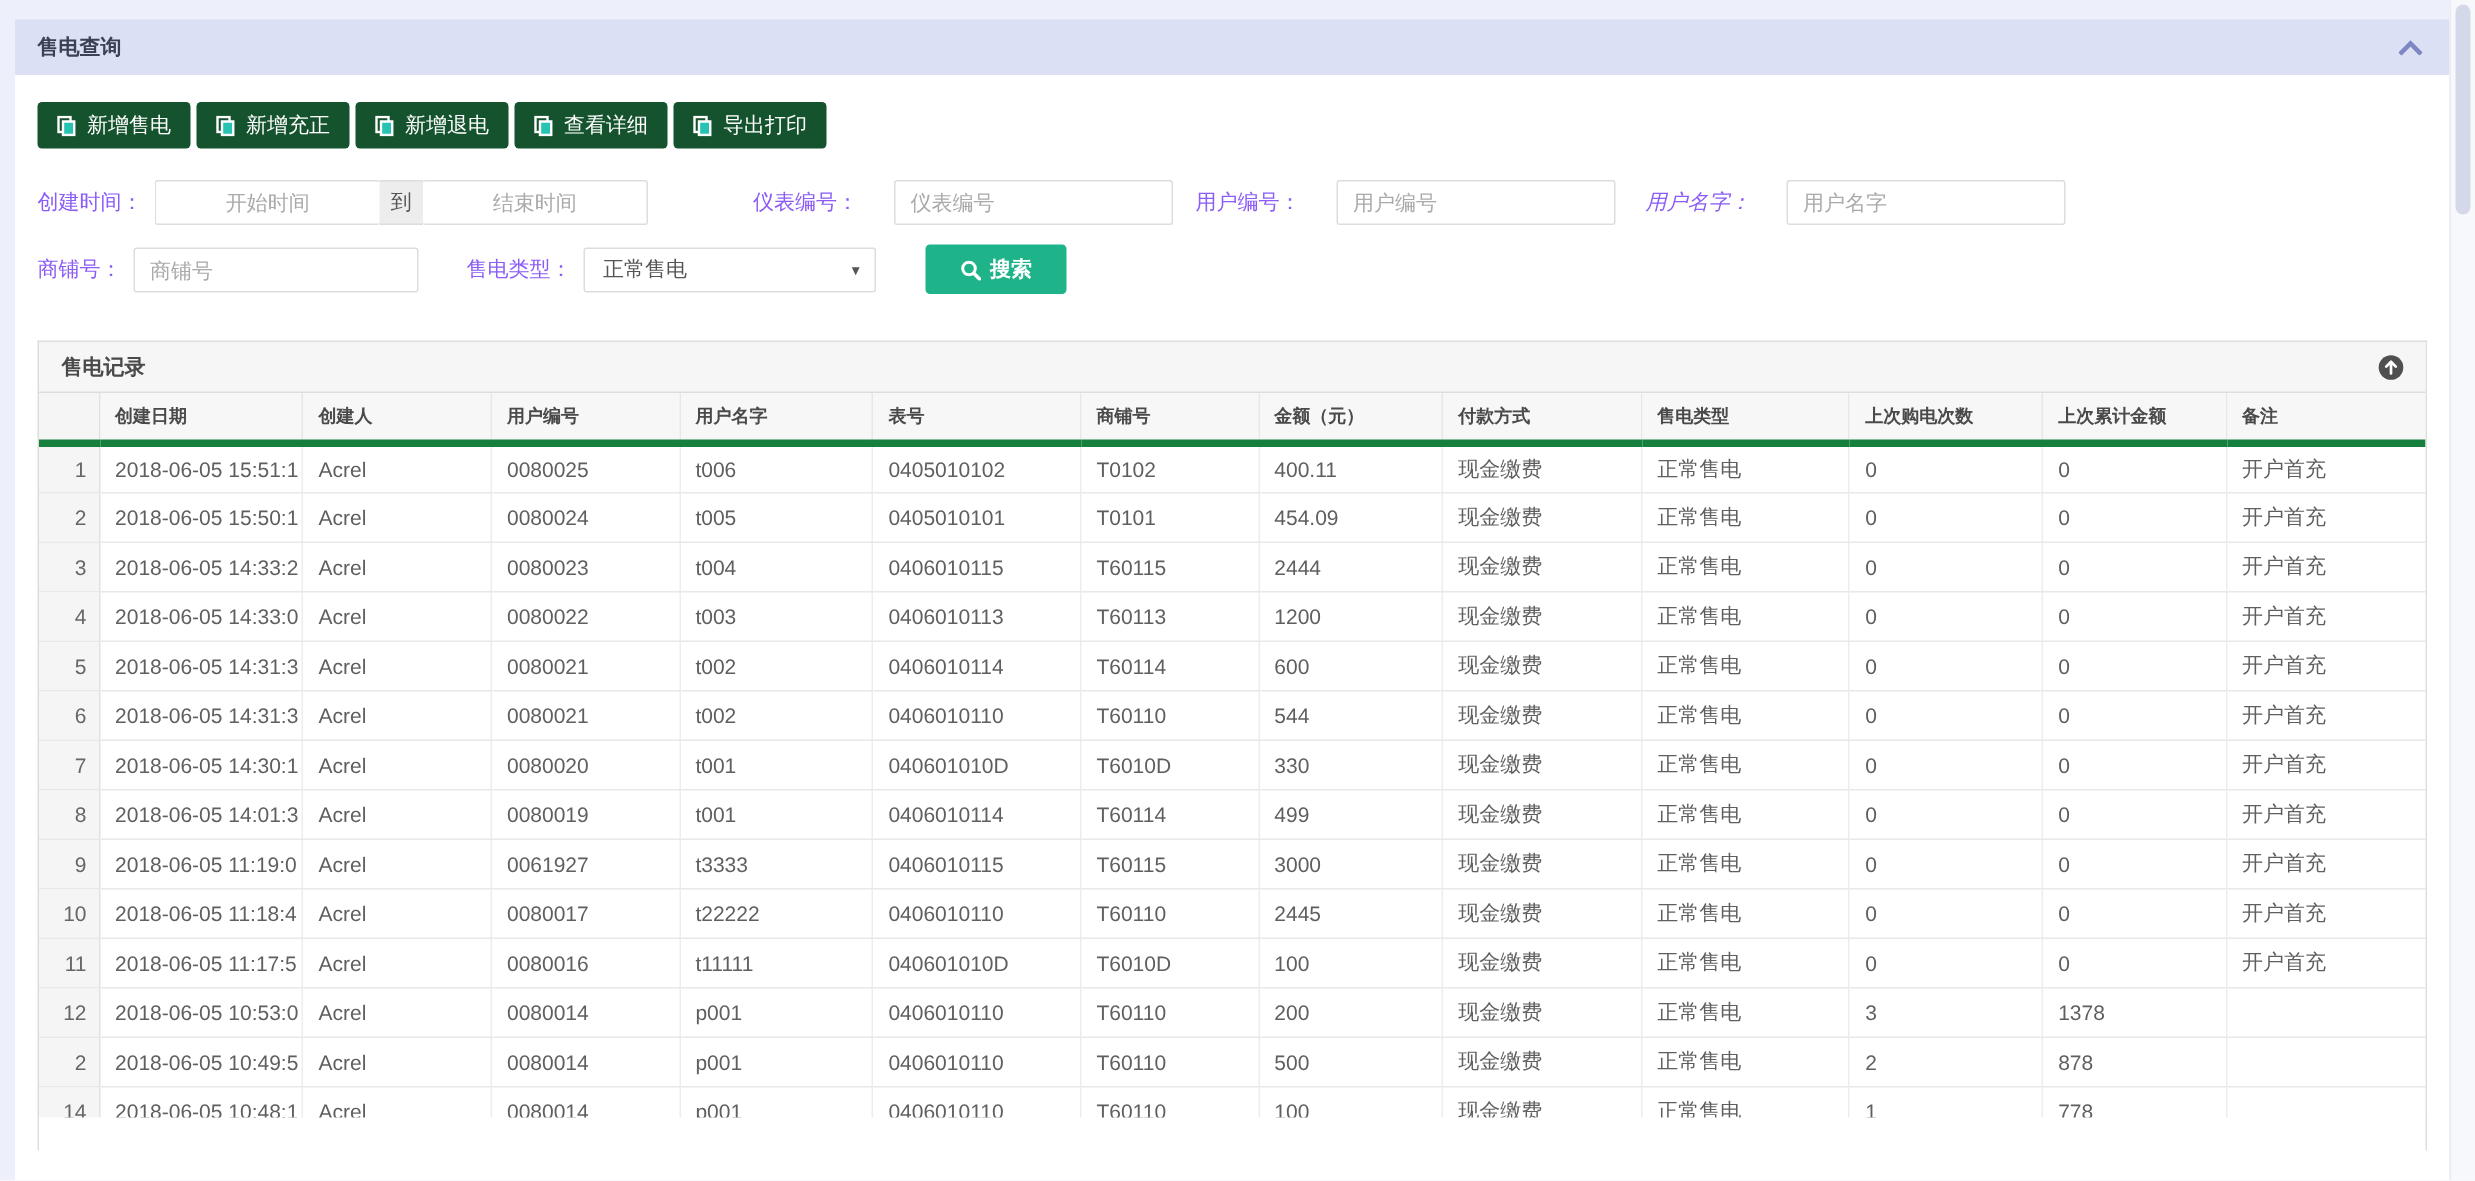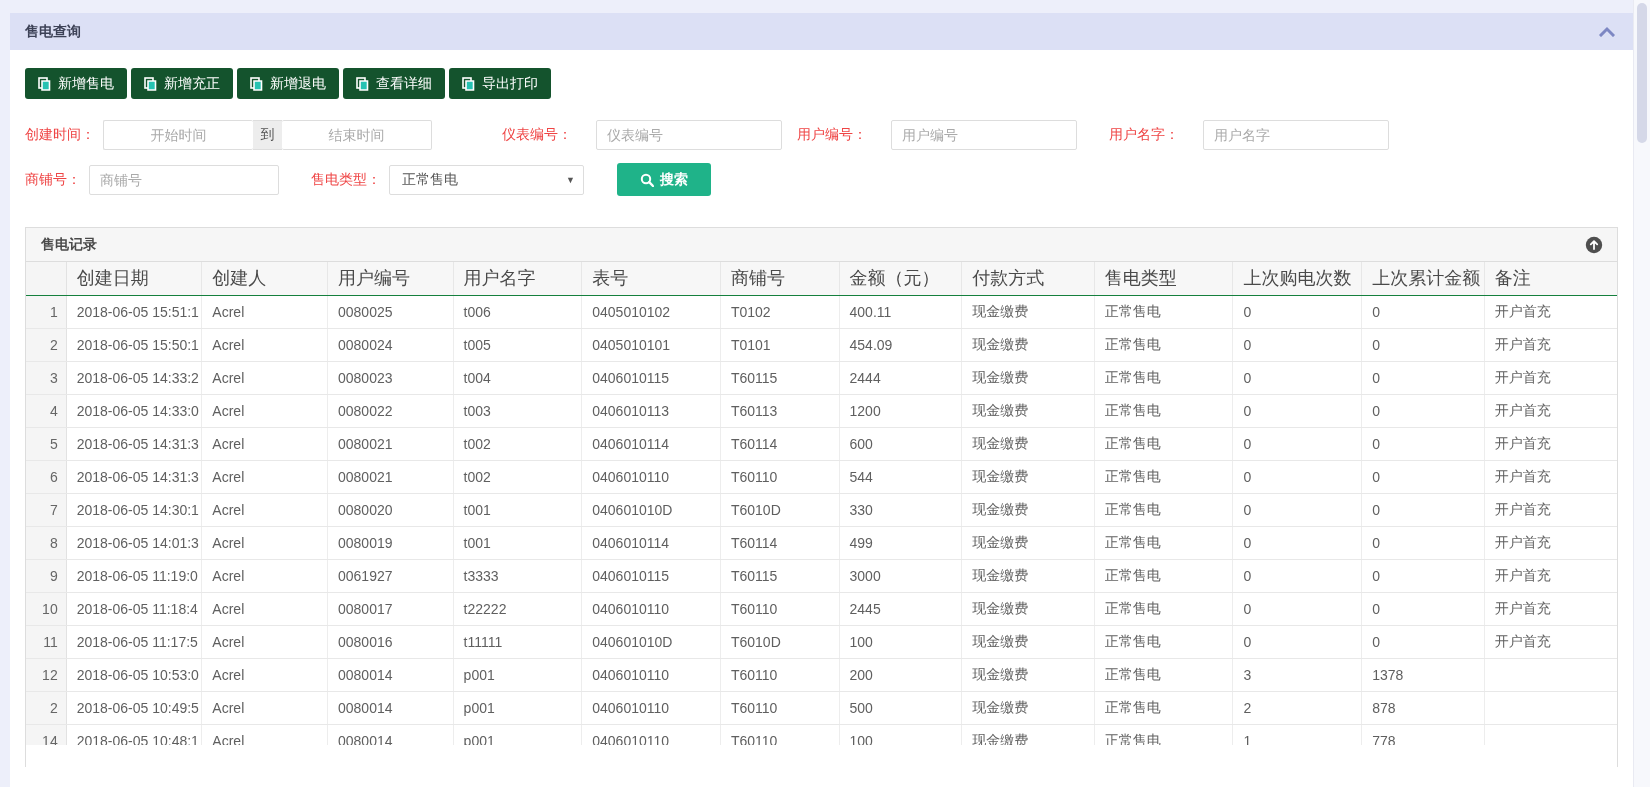--- a/index.html
+++ b/index.html
@@ -39,42 +39,42 @@
   .tb-btn {
     background: #14532d; color: #fff; border: none; border-radius: 3px;
     height: 31px; padding: 0 13px; font-size: 14px; cursor: pointer;
     display: inline-flex; align-items: center; gap: 7px;
     font-family: inherit;
   }
   .tb-btn svg { display: block; }
   
   .filter-row { display: flex; align-items: center; margin-top: 21px; }
   .filter-row.second { margin-top: 13px; }
-  .f-label { color: #ef4444; white-space: nowrap; }
+  .f-label { color: #8b5cf6; white-space: nowrap; }
   .f-input {
     height: 30px; border: 1px solid #ddd; border-radius: 2px;
     font-size: 14px; color: #555; padding: 0 10px; outline: none;
     font-family: inherit; background: #fff;
   }
   .f-input::placeholder { color: #aaa; }
   .date-input { width: 150px; text-align: center; }
   .date-input::placeholder { text-align: center; }
   .to-box {
     display: inline-flex; align-items: center; justify-content: center;
     width: 29px; height: 30px; background: #ededed;
     border-top: 1px solid #ddd; border-bottom: 1px solid #ddd;
     color: #555;
   }
   .dategroup { display: inline-flex; margin-left: 8px; }
   .dategroup .date-input:first-child { border-right: none; }
   .dategroup .date-input:last-child { border-left: none; }
   .plain-input { width: 186px; margin-left: 24px; }
   .gap-a { margin-left: 70px; }
   .gap-b { margin-left: 15px; }
-  .gap-c { margin-left: 32px; }
+  .gap-c { margin-left: 20px; font-style: italic; }
   .select-box {
     position: relative; width: 195px; height: 30px; border: 1px solid #ddd;
     border-radius: 2px; margin-left: 8px; display: inline-flex; align-items: center;
     padding: 0 22px 0 12px; color: #555; cursor: pointer; background: #fff;
   }
   .select-box .caret {
     position: absolute; right: 8px; top: 50%; transform: translateY(-50%);
     font-size: 9px; color: #555;
   }
   .search-btn {
@@ -91,23 +91,23 @@
   .records-header {
     height: 34px; background: #f6f6f6; border-bottom: 1px solid #ddd;
     display: flex; align-items: center; justify-content: space-between;
     padding: 0 14px 0 15px;
   }
   .records-header .rtitle { font-weight: bold; color: #4a4a4a; }
   .records-header .up-circle { cursor: pointer; display: flex; align-items: center; }
   .table-clip { height: 483px; overflow: hidden; }
   table { border-collapse: collapse; width: 100%; table-layout: fixed; }
   thead th {
-    height: 33px; background: #f7f7f7; text-align: left; font-weight: normal;
-    color: #4a4a4a; padding: 0 0 0 10px; border-bottom: 1px solid #15803d;
-    border-right: 1px solid #e7e7e7; font-size: 18px; white-space: nowrap; overflow: hidden;
+    height: 33px; background: #f7f7f7; text-align: left; font-weight: bold;
+    color: #4a4a4a; padding: 0 0 0 10px; border-bottom: 5px solid #15803d;
+    border-right: 1px solid #e7e7e7; font-size: 12px; white-space: nowrap; overflow: hidden;
   }
   thead th:last-child { border-right: none; }
   tbody td {
     height: 33px; color: #5f5f5f; padding: 0 0 0 10px;
     border-bottom: 1px solid #e8e8e8; border-right: 1px solid #ededed;
     white-space: nowrap; overflow: hidden; font-size: 14px; background: #fff;
   }
   tbody td:last-child { border-right: none; }
   td.idx, th.idx {
     background: #f5f5f5; text-align: right; padding: 0 8px 0 0;

